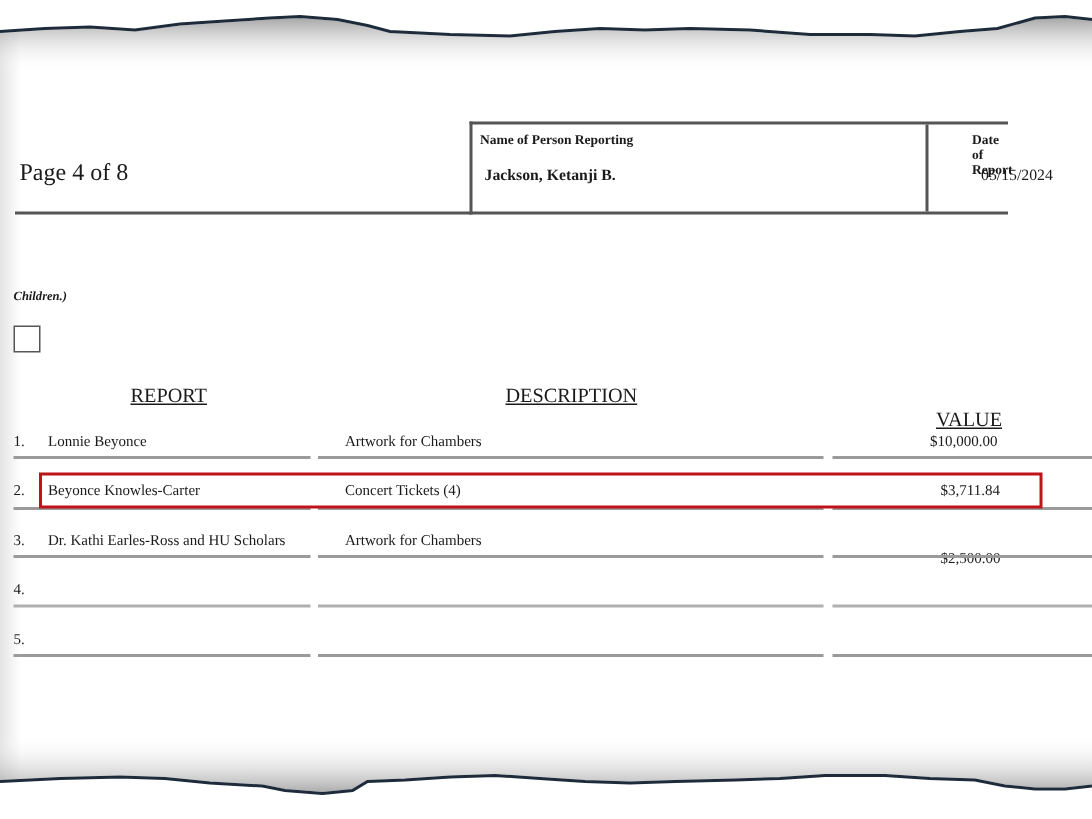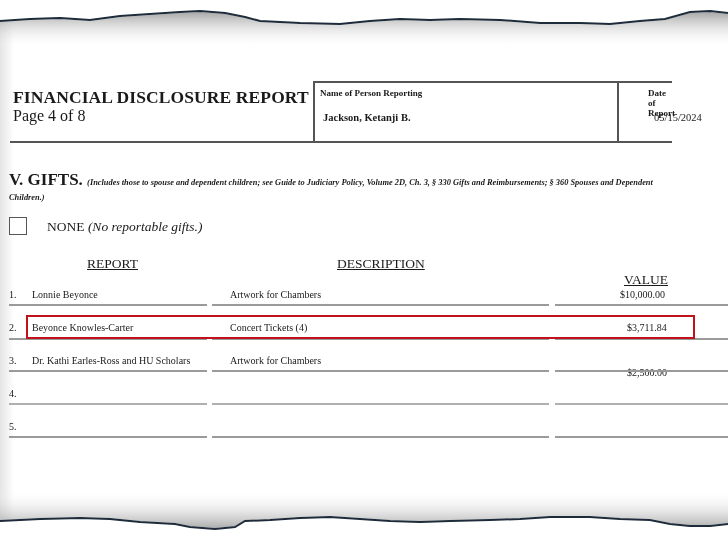--- a/index.html
+++ b/index.html
@@ -58,43 +58,34 @@
       <linearGradient id="shT" x1="0" y1="0" x2="0" y2="1">
         <stop offset="0" stop-color="#8a8a8a" stop-opacity="0.75"></stop>
         <stop offset="1" stop-color="#ffffff" stop-opacity="0"></stop>
       </linearGradient>
     </defs>
     <path d="M0,22 L30,20 L60,19 L90,21 L120,17 L150,15 L180,13 L200,12 L225,14 L245,18 L260,22 L300,24 L340,25 L370,22 L400,20 L430,21 L460,20 L500,21 L540,24 L580,24 L610,25 L640,22 L665,20 L690,13 L710,12 L728,14 L728,48 L0,48 Z" fill="url(#shT)"></path>
     <path d="M0,0 L728,0 L728,13 L710,11 L690,12 L665,19 L640,21 L610,24 L580,23 L540,23 L500,20 L460,19 L430,20 L400,19 L370,21 L340,24 L300,23 L260,21 L245,17 L225,13 L200,11 L180,12 L150,14 L120,16 L90,20 L60,18 L30,19 L0,21 Z" fill="#ffffff"></path>
     <path d="M0,21 L30,19 L60,18 L90,20 L120,16 L150,14 L180,12 L200,11 L225,13 L245,17 L260,21 L300,23 L340,24 L370,21 L400,19 L430,20 L460,19 L500,20 L540,23 L580,23 L610,24 L640,21 L665,19 L690,12 L710,11 L728,13" fill="none" stroke="#1d2b3a" stroke-width="2"></path>
   </svg>
 
-  <div class="title">FINANCIAL DISCLOSURE REPORT</div>
   <div class="pageno">Page 4 of 8</div>
   <div class="hline" style="left:10px; top:141px; width:304px;"></div>
 
   <div class="infobox">
     <div class="divider"></div>
     <div class="lbl-name">Name of Person Reporting</div>
     <div class="val-name">Jackson, Ketanji B.</div>
     <div class="lbl-date">Date of Report</div>
     <div class="val-date">05/15/2024</div>
   </div>
 
-  <div class="section-head">
-    <span>V. GIFTS.</span>
-    <span class="section-note">(Includes those to spouse and dependent children; see Guide to Judiciary Policy, Volume 2D, Ch. 3, § 330 Gifts and Reimbursements; § 360 Spouses and Dependent</span>
-  </div>
   <div class="section-note2">Children.)</div>
 
   <div class="none-box"></div>
-  <div class="none-text">
-    <span>NONE</span>
-    <i>(No reportable gifts.)</i>
-  </div>
 
   <div class="col-head" style="left:87px;">REPORT</div>
   <div class="col-head" style="left:337px;">DESCRIPTION</div>
   <div class="col-head" style="left:624px;margin-top:16px;">VALUE</div>
 
   <div>
     <div class="row-num" style="top:289px;">1.</div>
     <div class="cell" style="left:32px; top:289px;">Lonnie Beyonce</div>
     <div class="cell" style="left:230px; top:289px;">Artwork for Chambers</div>
     <div class="cell" style="left:620px; top:289px;">$10,000.00</div>

